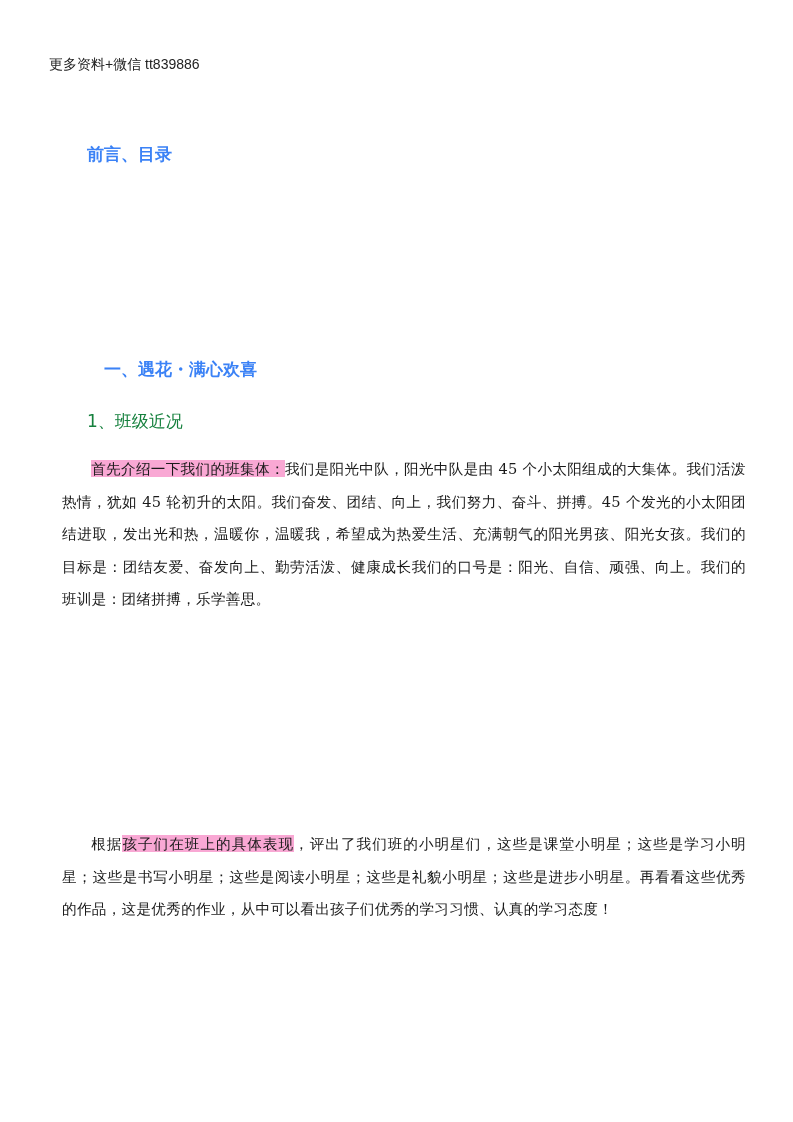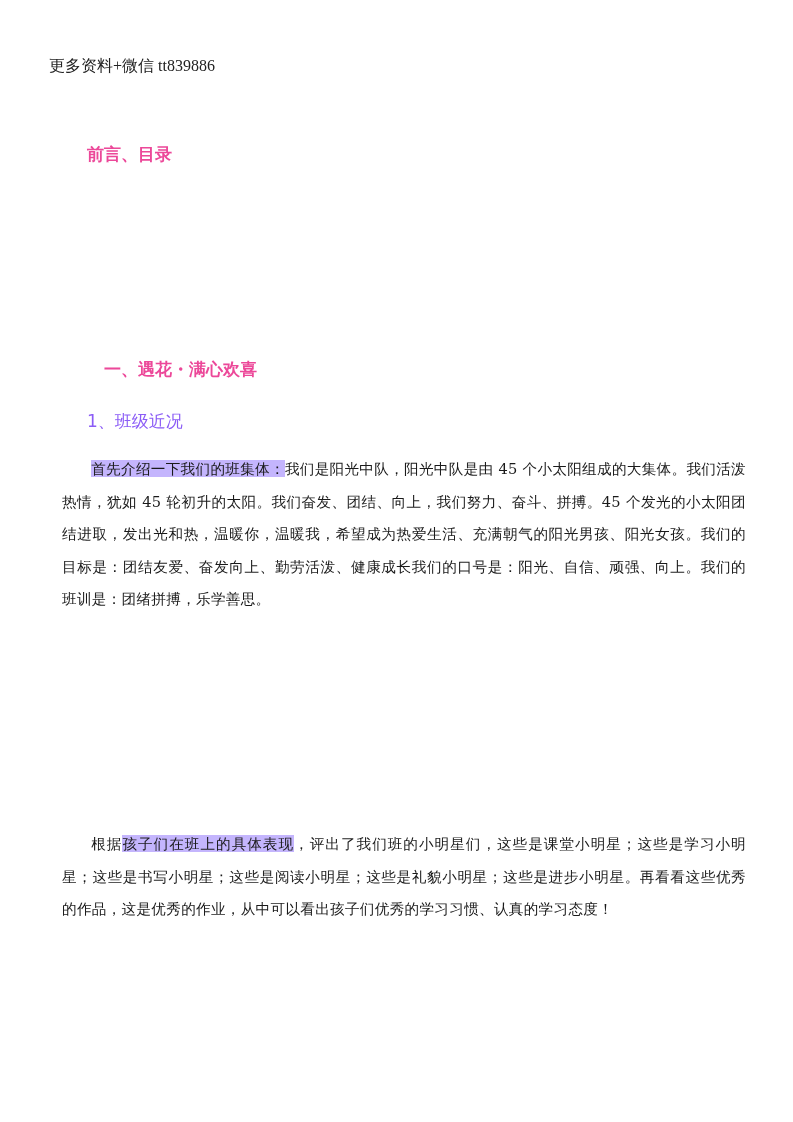--- a/index.html
+++ b/index.html
@@ -1,30 +1,30 @@
 <!DOCTYPE html>
 <html><head>
 <meta charset="utf-8">
 <style>
   html, body { margin: 0; padding: 0; background: #ffffff; }
   body { width: 793px; height: 1122px; overflow: hidden; position: relative;
          font-family: "DejaVu Serif", "Liberation Serif", serif; color: #1a1a1a; }
   .page { position: absolute; left: 0; top: 0; width: 793px; height: 1122px; background: #fff; }
-  .watermark { position: absolute; left: 49px; top: 56px; font-family: Liberation Serif, serif;
-               font-size: 16px; color: #222; letter-spacing: 0; }
+  .watermark { position: absolute; left: 49px; top: 56px; font-family: Liberation Sans, sans-serif;
+               font-size: 14px; color: #222; letter-spacing: 0; }
   .doc-title { position: absolute; left: 0; width: 793px; top: 96px; text-align: center;
                font-family: "DejaVu Sans", sans-serif; font-weight: bold; font-size: 19.5px;
                color: #c0121a; letter-spacing: 0.5px; }
   .h-red { position: absolute; font-family: "DejaVu Sans", sans-serif; font-weight: bold;
-           font-size: 17px; color: #ec4899; }
-  .h-black { position: absolute; font-family: "DejaVu Sans", sans-serif; font-size: 17px; color: #8b5cf6; }
+           font-size: 17px; color: #3b82f6; }
+  .h-black { position: absolute; font-family: "DejaVu Sans", sans-serif; font-size: 17px; color: #15803d; }
   .para { position: absolute; left: 62px; width: 684px; font-size: 14.6px; line-height: 32.5px;
           text-indent: 2em; text-align: justify; text-justify: inter-character; color: #1a1a1a;
           letter-spacing: 0.3px; }
-  .hl { background: #c4b5fd; }
+  .hl { background: #f9a8d4; }
 </style>
 </head>
 <body>
 
 <div class="page">
 
   <div class="watermark">更多资料+微信 tt839886</div>
 
 
   <div class="h-red" style="left:87px; top:143px;">前言、目录</div>

